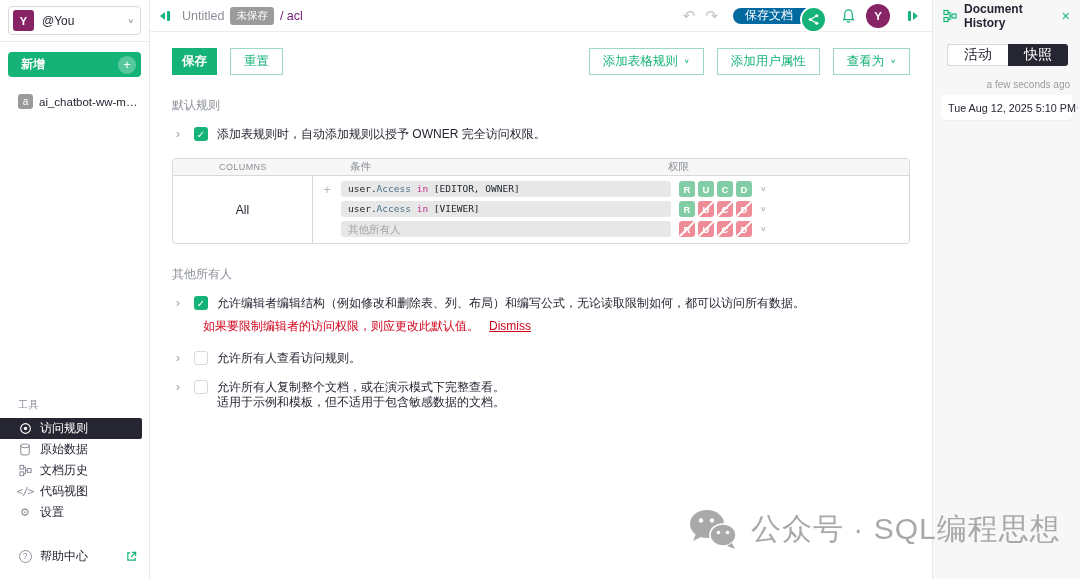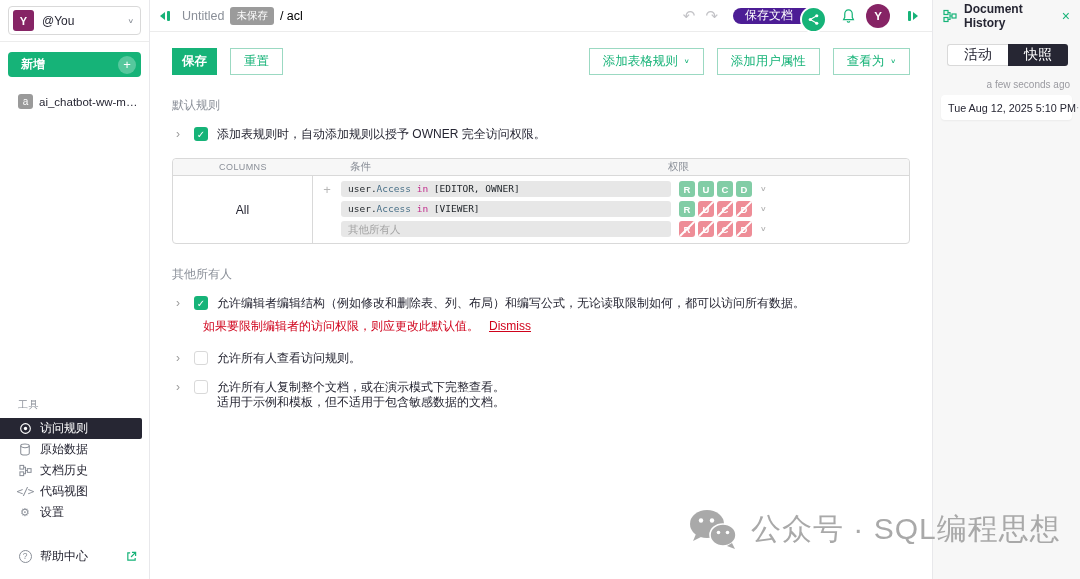--- a/index.html
+++ b/index.html
@@ -45,24 +45,24 @@
   .codeglyph { font-family:"DejaVu Sans Mono", monospace; font-size:8.5px; letter-spacing:-1px; }
 
   
   .center { width:782px; display:flex; flex-direction:column; flex-shrink:0; }
   .topbar { height:32px; border-bottom:1px solid #ececec; display:flex; align-items:center;
     padding:0 12px 0 8px; background:#fff; }
   .collapse-ic { margin-right:10px; cursor:pointer; display:flex; align-items:center; }
   .crumb-title { font-size:12.5px; color:#8a8f98; }
   .unsaved-badge { background:#9b9b9b; color:#fff; font-size:10.5px; border-radius:3px;
     padding:2px 6px; margin:0 6px; }
-  .crumb-suffix { font-size:12.5px; color:#000000; }
+  .crumb-suffix { font-size:12.5px; color:#701a75; }
   .topbar-spacer { flex:1; }
   .undo-ic, .redo-ic { color:#c3c3c7; font-size:15px; margin:0 5px; cursor:pointer; }
-  .savepill { position:relative; margin:0 18px 0 10px; height:16px; background:#4c1d95;
+  .savepill { position:relative; margin:0 18px 0 10px; height:16px; background:#0369a1;
     border-radius:12px; display:flex; align-items:center; padding:0 26px 0 12px; cursor:pointer; }
   .savepill-label { color:#fff; font-size:12px; }
   .savepill-circle { position:absolute; right:-8px; top:-2px; width:27px; height:27px;
     border-radius:50%; background:#16b378; border:2px solid #fff; display:flex;
     align-items:center; justify-content:center; }
   .bell-ic { margin:0 10px 0 4px; cursor:pointer; display:flex; }
   .topbar-avatar { width:24px; height:24px; border-radius:50%; background:#862465; color:#fff;
     font-size:11.5px; font-weight:bold; display:flex; align-items:center; justify-content:center;
     cursor:pointer; }
   .expand-ic { margin-left:16px; cursor:pointer; display:flex; }

